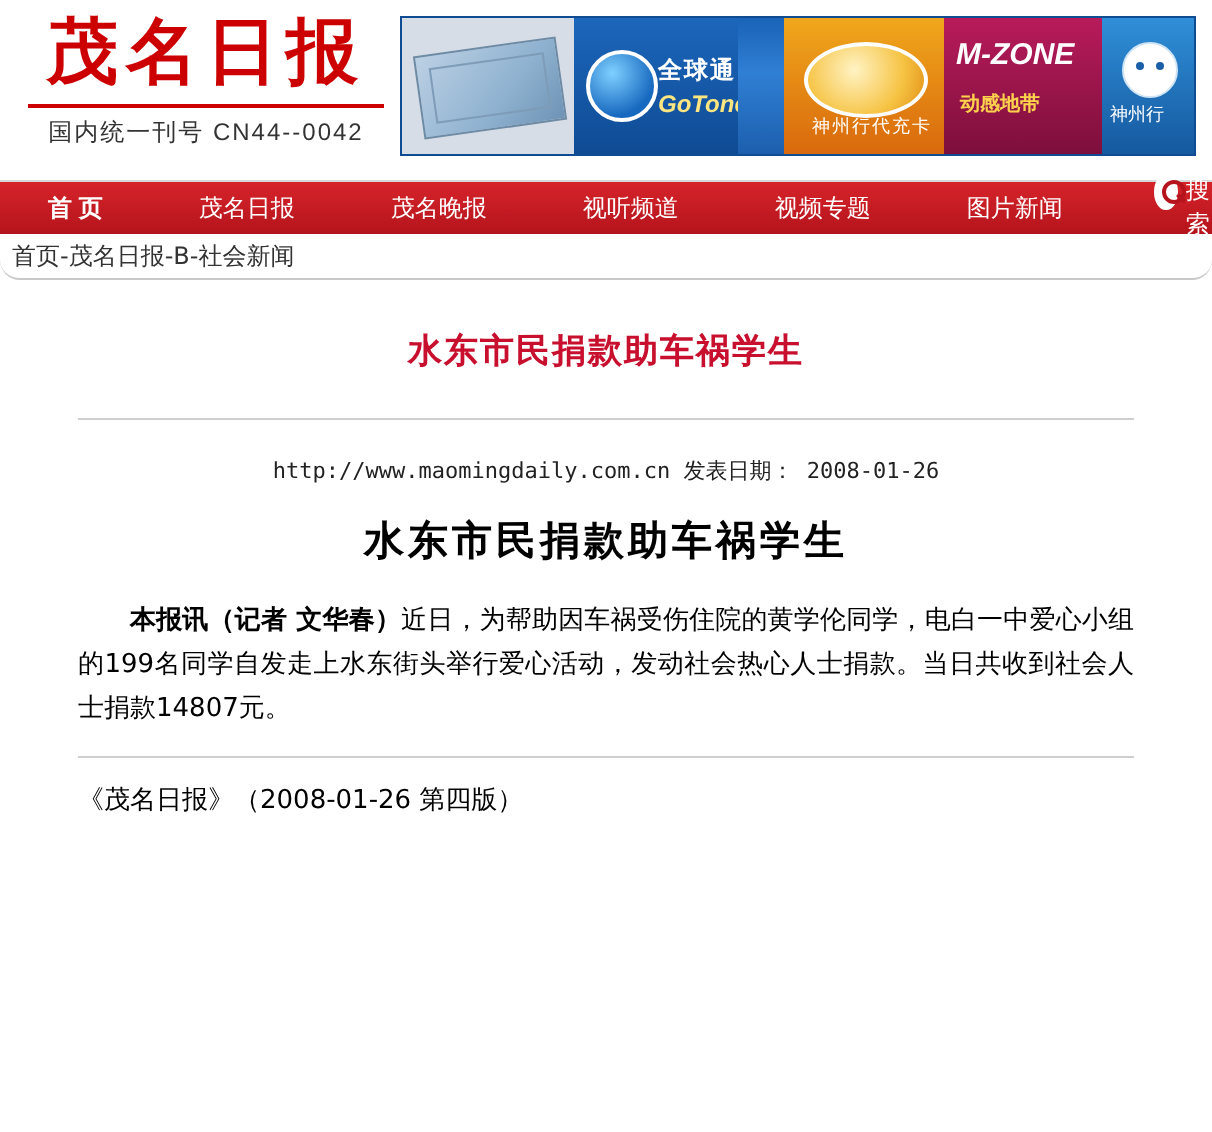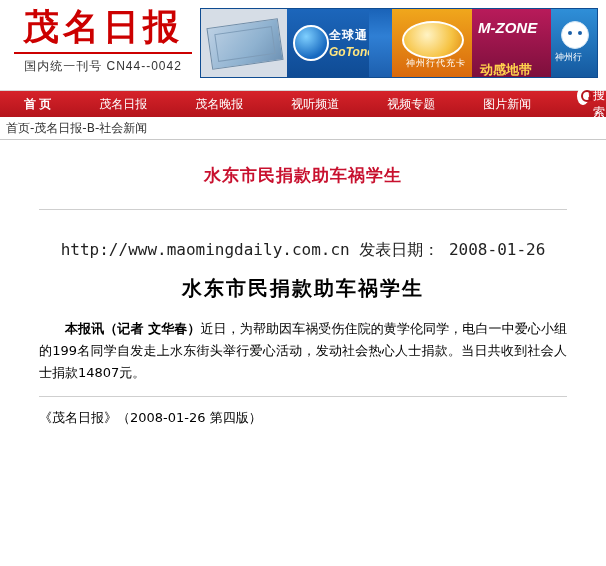--- a/index.html
+++ b/index.html
@@ -116,22 +116,22 @@
   }
   .ad-label-sm {
     position:absolute; left:14px; top:48px;
     font-size:9px; color:#ffffff; letter-spacing:1px;
   }
   .ad-mzone {
     position:absolute; left:6px; top:10px;
     color:#ffffff; font-weight:bold; font-size:15px; font-style:italic;text-align:center;
   }
   .ad-mzone-sub {
-    position:absolute; left:8px; top:52px;
-    color:#ffd24d; font-size:13px; font-weight:bold;
+    position:absolute; left:8px; top:36px;
+    color:#ffd24d; font-size:10px; font-weight:bold;
   }
   .ad-face {
     position:absolute; left:10px; top:12px; width:26px; height:26px;
     border-radius:50%; background:#ffffff; border:1px solid #cfe4f5;
   }
   .ad-face:before{
     content:"";
     position:absolute; left:6px; top:9px; width:4px; height:4px;
     border-radius:50%; background:#1a5fa8;
     box-shadow: 10px 0 0 #1a5fa8;
@@ -218,20 +218,21 @@
 
   
   .breadcrumb {
     height: 22px;
     line-height: 22px;
     padding-left: 6px;
     font-size: 12px;
     color: #333333;
     border-bottom: 1px solid #c9c9c9;
     font-family:"DejaVu Sans", sans-serif;
+    border-radius:10px;
   }
 
   
   .article {
     padding: 0 39px;
   }
   .headline-red {
     text-align: center;
     color: #c8102e;
     font-weight: bold;
@@ -241,23 +242,23 @@
     font-family: "DejaVu Sans", sans-serif;
   }
   .hr-thin {
     border: 0;
     border-top: 1px solid #cfcfcf;
     margin: 22px 0 0 0;
   }
   .meta-line {
     text-align: center;
     font-family: "DejaVu Sans Mono", monospace;
-    font-size: 16px;
+    font-size: 11px;
     color: #222222;
-    margin-top: 30px;
+    margin-top: 18px;
   }
   .title-main {
     text-align: center;
     font-size: 20px;
     font-weight: bold;
     letter-spacing: 2px;
     margin-top: 14px;
     font-family: "DejaVu Sans", sans-serif;
   }
   .body-text {

